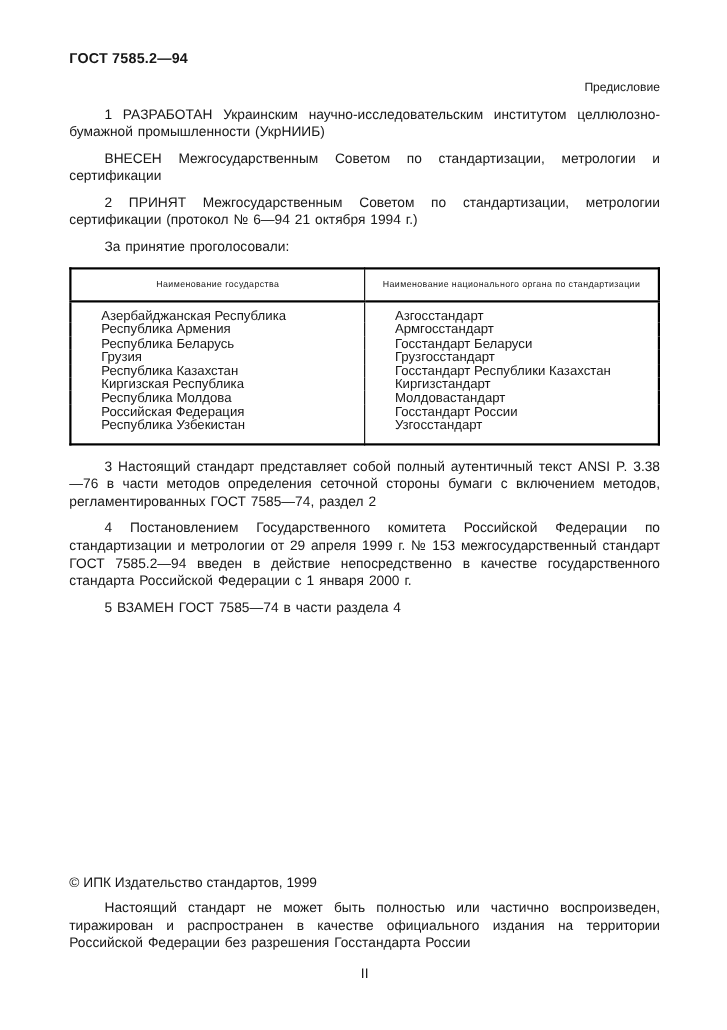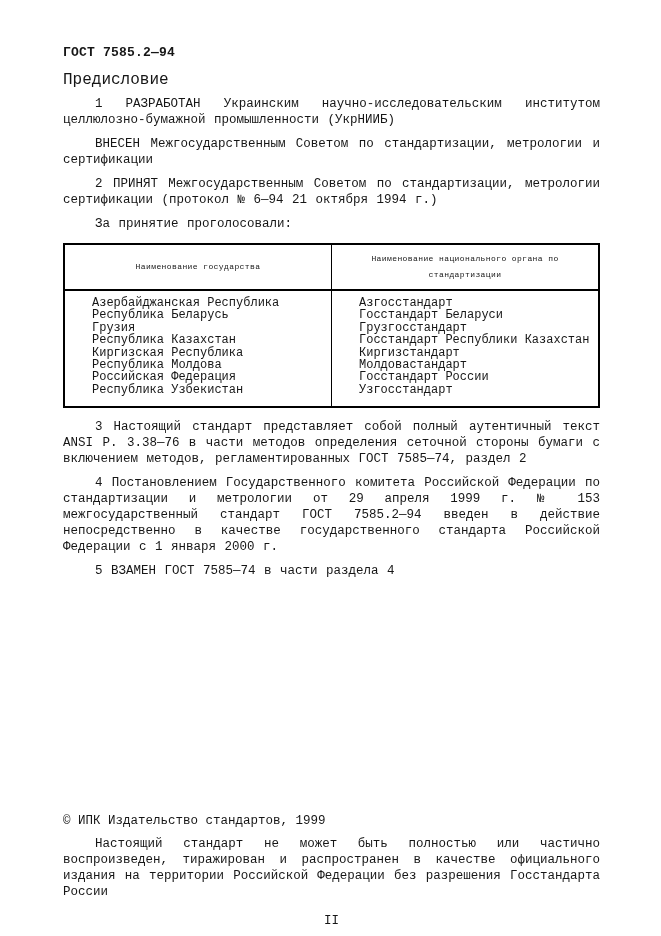--- a/index.html
+++ b/index.html
@@ -7,35 +7,35 @@
     padding: 0;
     background: #ffffff;
   }
   .page {
     position: relative;
     width: 661px;
     height: 936px;
     box-sizing: border-box;
     background: #ffffff;
     color: #161616;
-    font-family: Liberation Mono, monospace;
+    font-family: Liberation Sans, sans-serif;
     font-size: 12.5px;
     line-height: 16px;
     padding: 45px 61px 0 63px;
     overflow: hidden;
   }
   .doc-header {
     font-weight: bold;
     font-size: 13px;
     letter-spacing: 0.2px;
   }
   .doc-title {
-    text-align: left;
+    text-align: right;
     margin-top: 11px;
-    font-size: 16px;
+    font-size: 11px;
   }
   .para {
     margin: 8px 0 0 0;
     text-indent: 32px;
     text-align: justify;
     text-align-last: left;
     word-spacing: 1px;
   }
   .para.no-justify {
     text-align: left;
@@ -114,20 +114,24 @@
         <th>Наименование государства</th>
         <th>Наименование национального органа по стандартизации</th>
       </tr>
     </thead>
     <tbody>
         <tr>
           <td>Азербайджанская Республика</td>
           <td>Азгосстандарт</td>
         </tr>
         <tr>
+          <td>Республика Армения</td>
+          <td>Армгосстандарт</td>
+        </tr>
+        <tr>
           <td>Республика Беларусь</td>
           <td>Госстандарт Беларуси</td>
         </tr>
         <tr>
           <td>Грузия</td>
           <td>Грузгосстандарт</td>
         </tr>
         <tr>
           <td>Республика Казахстан</td>
           <td>Госстандарт Республики Казахстан</td>

